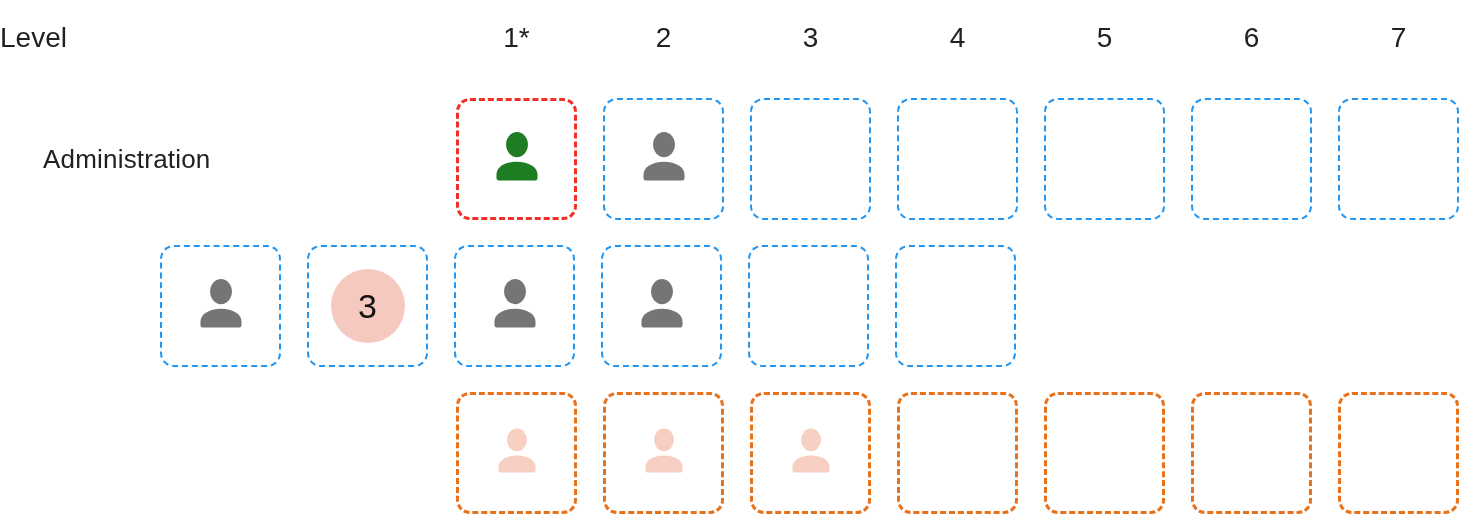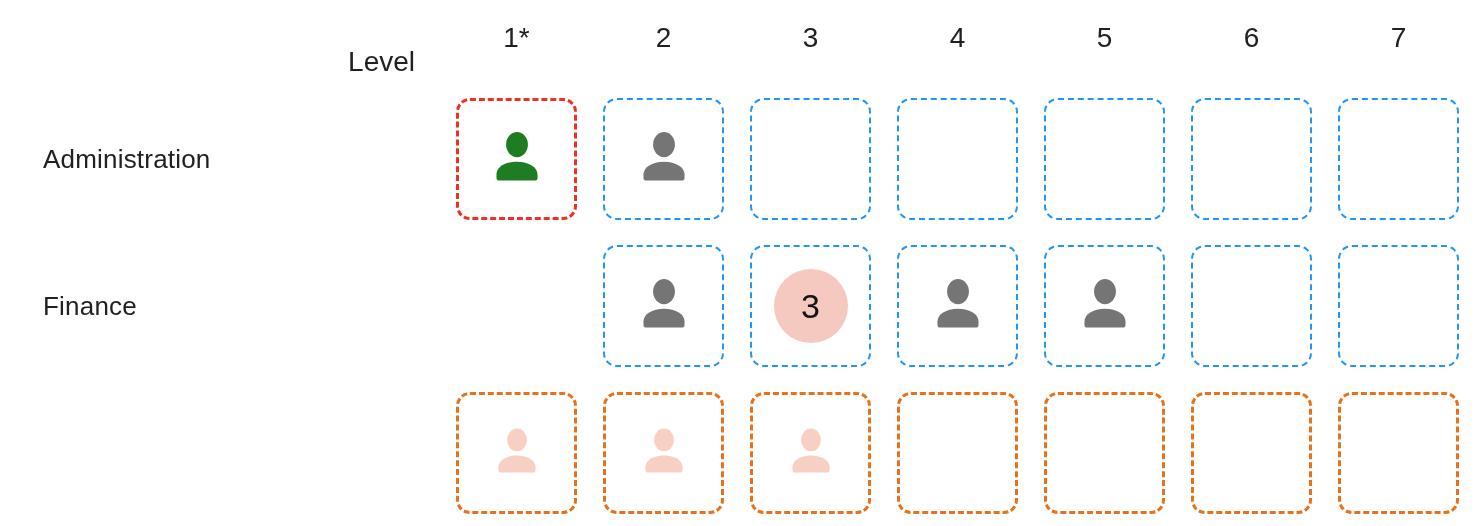--- a/index.html
+++ b/index.html
@@ -1,20 +1,20 @@
 <!DOCTYPE html>
 <html style="--border-red: #ef3125; --border-blue: #2196f3; --border-orange: #e8711b; --person-green: #1e7d23; --person-gray: #757575; --person-pink: #f8cfc3; --badge-pink: #f5c9c0; --text: #202124;"><head>
 <meta charset="utf-8">
 <style>
   html,body{margin:0;padding:0;background:#ffffff;font-family:"Liberation Sans",sans-serif;}
   .board{position:relative;width:1480px;height:526px;background:#fff;overflow:hidden;}
 
   .header-row{display:flex;height:98px;box-sizing:border-box;padding-top:22px;align-items:flex-start;}
   .label-col{width:443px;flex:0 0 443px;box-sizing:border-box;}
-  .header-label{text-align:right;padding-right:28px;font-size:28px;line-height:32px;color:var(--text,#222);margin-top:24px;}
+  .header-label{text-align:left;padding-right:28px;font-size:28px;line-height:32px;color:var(--text,#222);}
   .col-labels{display:flex;}
   .col-label{width:147px;text-align:center;font-size:28px;line-height:32px;color:var(--text,#222);}
 
   .matrix-row{display:flex;height:122px;margin-bottom:25px;}
   .row-label{font-size:26px;color:var(--text,#222);padding-left:43px;display:flex;align-items:center;letter-spacing:0.2px;}
   .cells{display:flex;}
   .track{width:147px;display:flex;justify-content:center;align-items:flex-start;}
 
   .cell{width:121px;height:122px;box-sizing:border-box;border-radius:14px;
         display:flex;align-items:center;justify-content:center;background:#fff;}
@@ -83,21 +83,20 @@
           </div>
           <div class="track">
             <div class="cell border-blue"></div>
           </div>
           <div class="track">
             <div class="cell border-blue"></div>
           </div>
         </div>
       </div>
       <div class="matrix-row">
-        <div class="label-col row-label">Finance</div>
         <div class="cells">
           <div class="track"></div>
           <div class="track">
             <div class="cell border-blue">
               <span class="person person-gray">
                 <svg viewBox="0 0 24 24" fill="currentColor" aria-hidden="true">
                   <ellipse cx="12" cy="6.6" rx="4.1" ry="4.7"></ellipse>
                   <path d="M12 13c-4.5 0-7.7 2.1-7.7 4.8v1.3c0 .55.45 1 1 1h13.4c.55 0 1-.45 1-1v-1.3C19.7 15.1 16.5 13 12 13z"></path>
                 </svg>
               </span>

